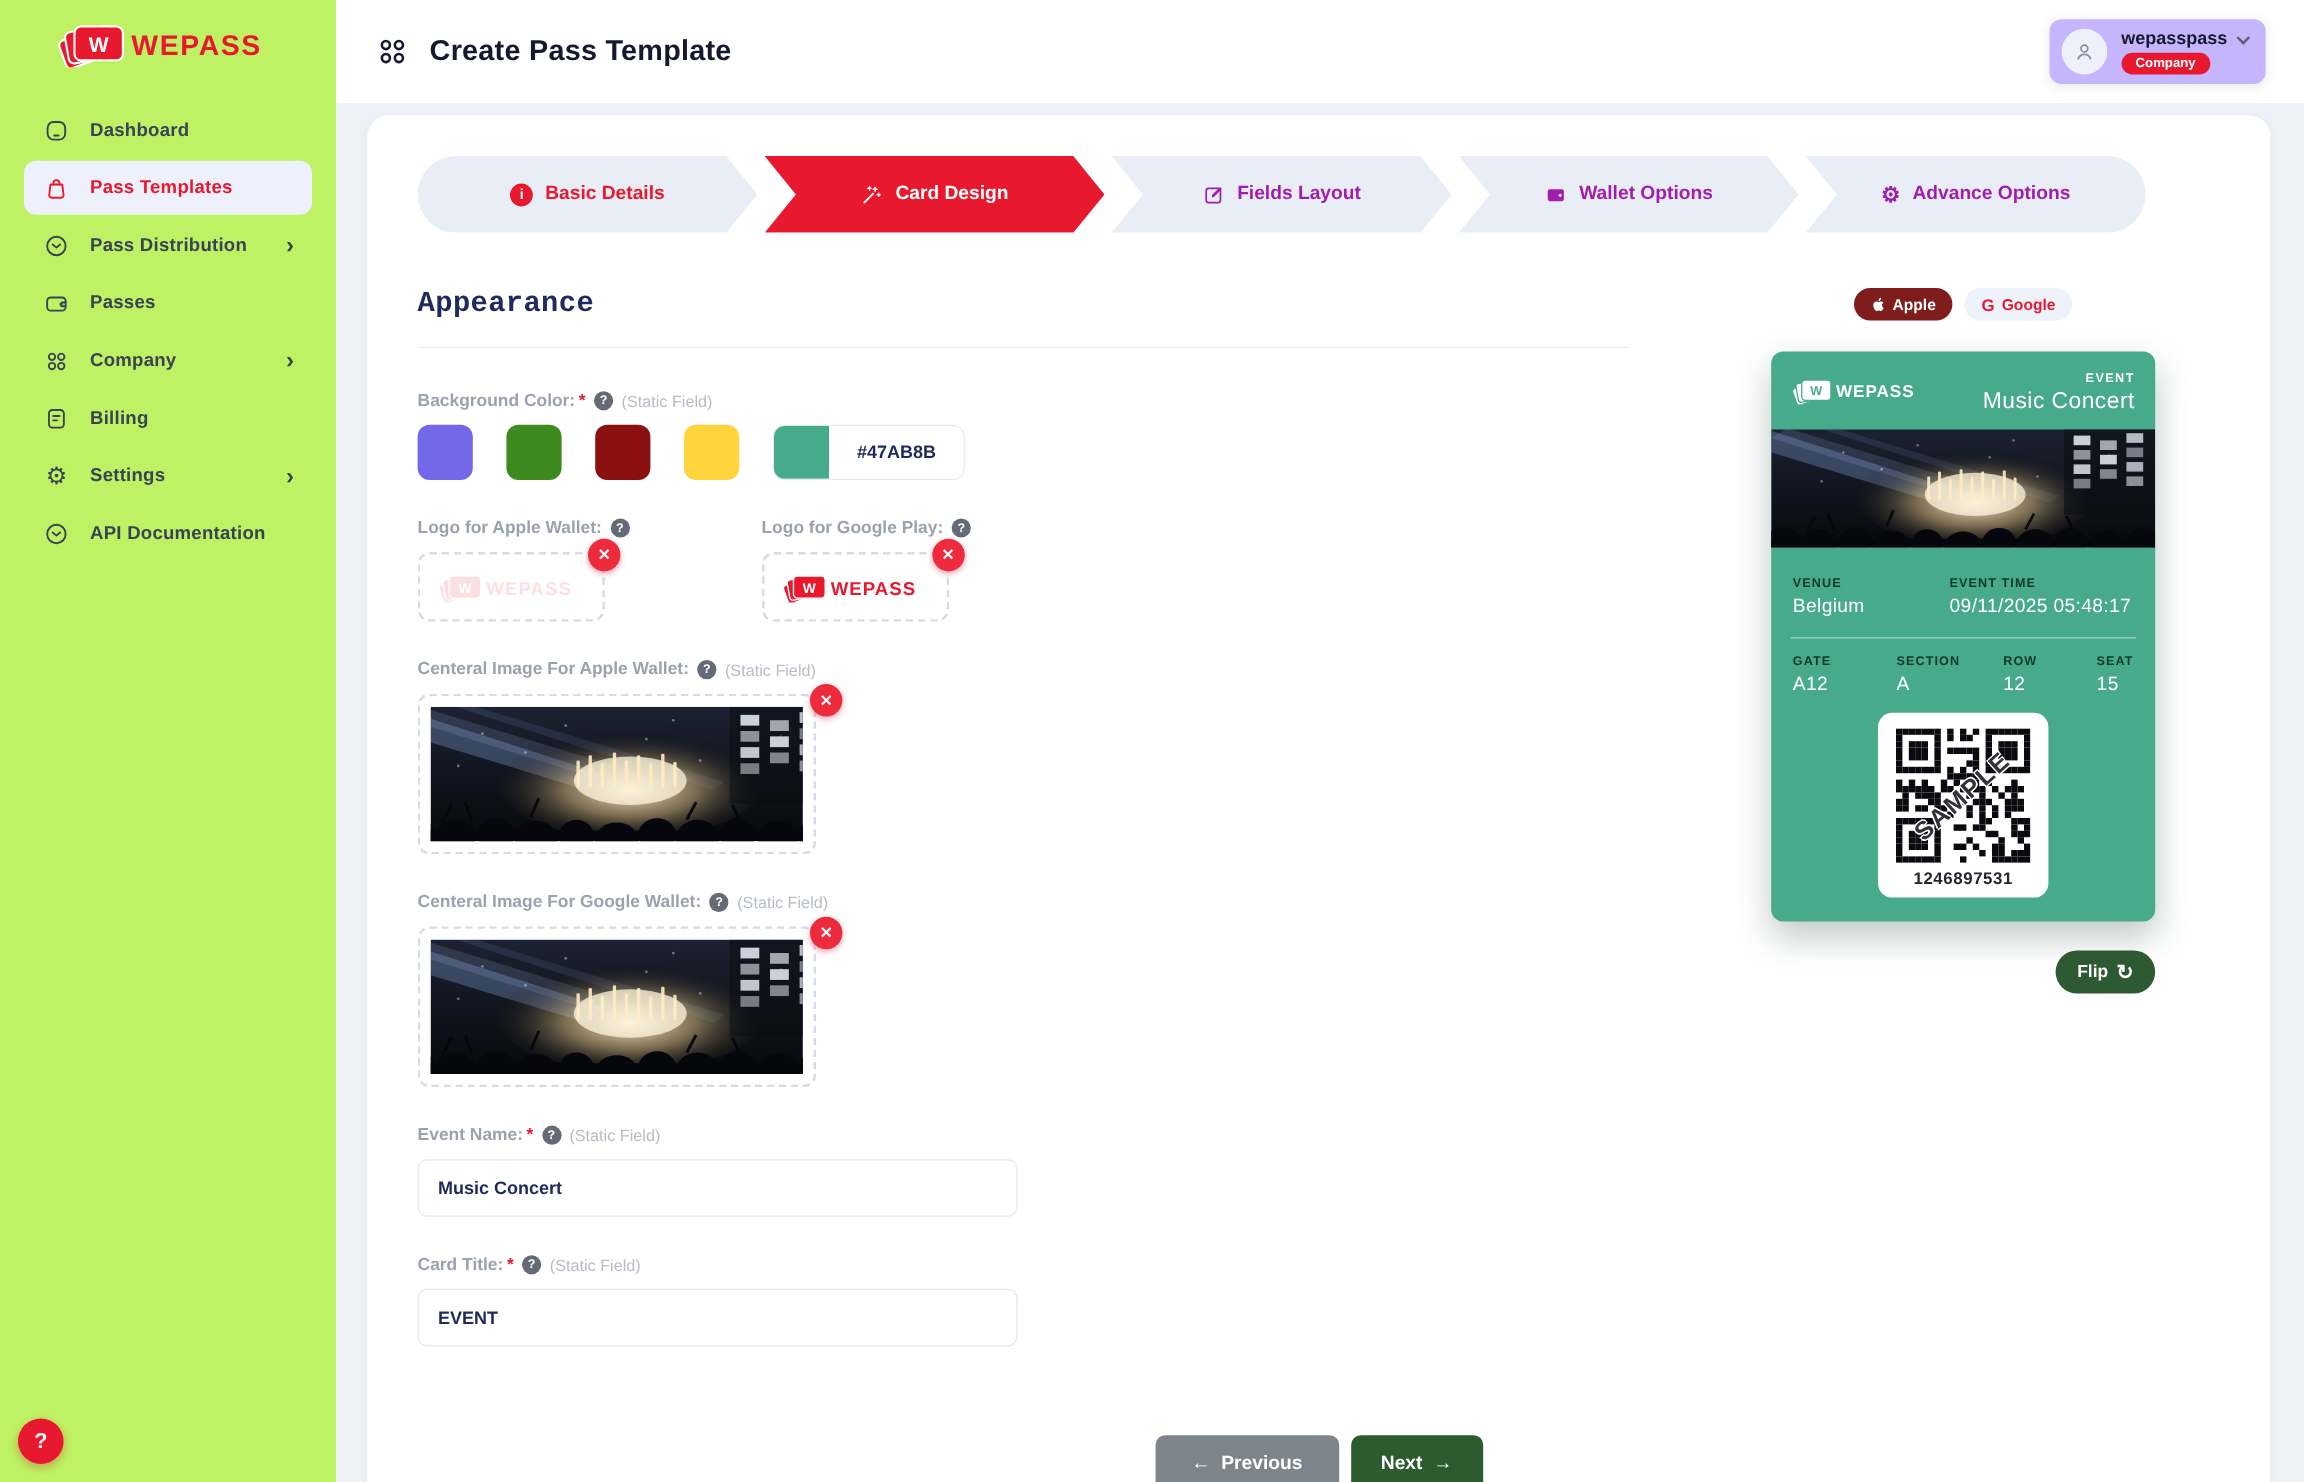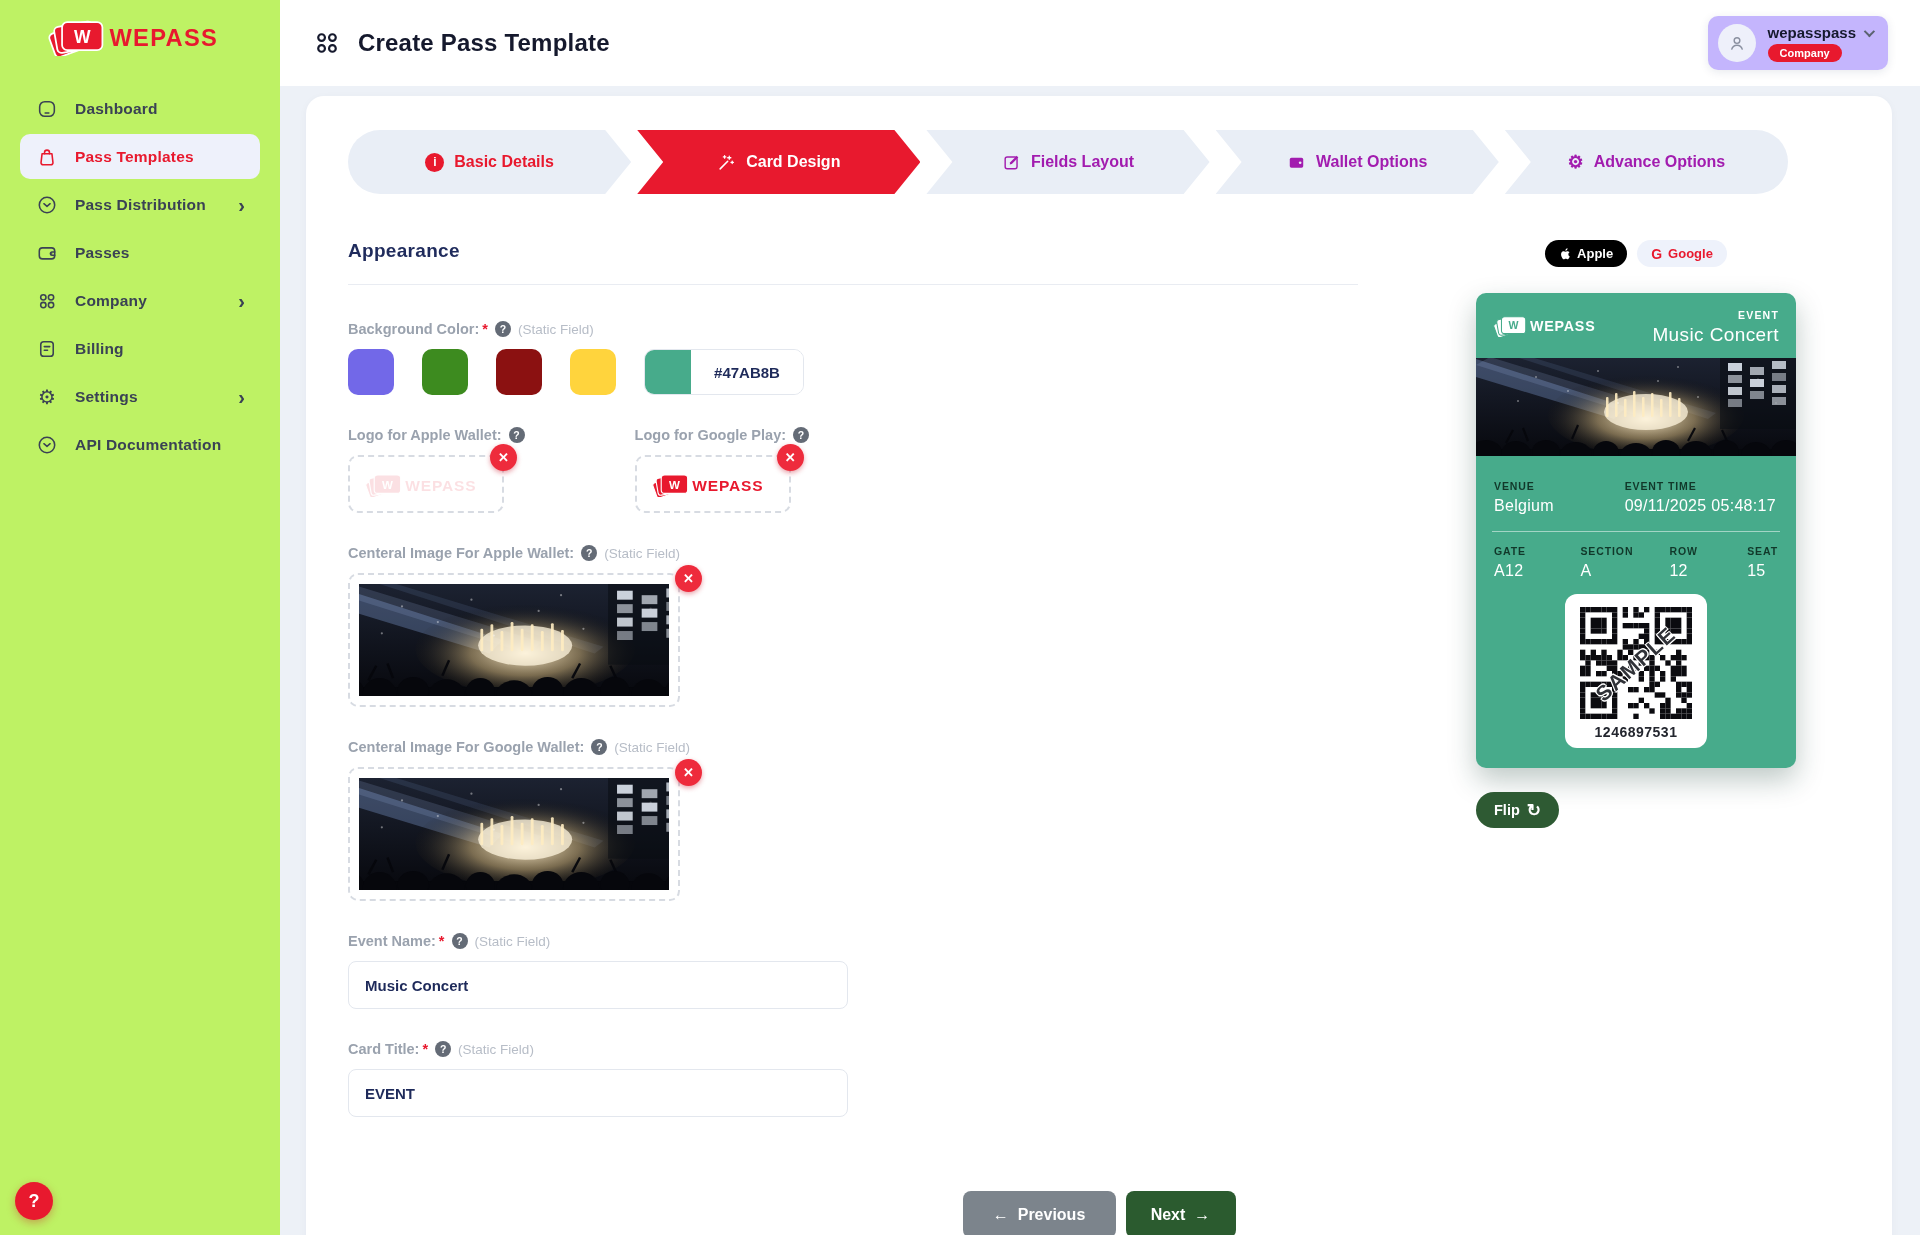--- a/index.html
+++ b/index.html
@@ -50,21 +50,21 @@
   .step.completed { color:#e8192e; }
   .step.active { background:#e8192e; color:#fff; }
   .step svg { width:19px; height:19px; }
   .info-dot { width:19px; height:19px; border-radius:50%; background:#e8192e; color:#fff; font-size:12px; font-weight:800;
               display:inline-flex; align-items:center; justify-content:center; font-style:normal; }
   .step-gear { font-size:18px; line-height:1; }
 
   
   .panel-body { display:flex; margin-top:46px; }
   .form-col { width:1010px; flex-shrink:0; }
-  .section-title { font-size:19px; font-weight:800; color:#1f2b5c; letter-spacing:.3px; }
+  .section-title { font-size:24px; font-weight:800; color:#1f2b5c; letter-spacing:.3px;font-family:Liberation Mono, monospace; }
   .section-divider { border:none; border-top:1px solid #e9ecf2; margin:22px 0 36px; }
 
   .field { margin-bottom:32px; }
   .field-label { display:flex; align-items:center; gap:7px; color:#9aa2ae; font-size:14.5px; font-weight:600; margin-bottom:12px; }
   .req { color:#e8192e; font-weight:800; margin-left:-4px; }
   .qmark { width:16px; height:16px; border-radius:50%; background:#646b76; color:#fff; font-size:10.5px; font-weight:700;
            display:inline-flex; align-items:center; justify-content:center; cursor:pointer; flex-shrink:0; }
   .hint { color:#b7bdc7; font-weight:500; font-size:13.5px; }
 
   .swatch-row { display:flex; align-items:center; gap:28px; }
@@ -92,21 +92,21 @@
   .btn { border:none; border-radius:8px; height:47px; font-size:16px; font-weight:700; color:#fff; cursor:pointer;
          display:inline-flex; align-items:center; justify-content:center; gap:9px; font-family:"Liberation Sans", sans-serif; }
   .btn-prev { background:#7c848c; width:153px; }
   .btn-next { background:#2b5b2f; width:110px; }
 
   
   .preview-col { width:320px; margin-left:118px; flex-shrink:0; }
   .toggle-row { display:flex; justify-content:center; gap:10px; margin-bottom:26px; }
   .pill { height:27px; border-radius:14px; display:inline-flex; align-items:center; gap:6px; padding:0 14px; font-size:13px;
           font-weight:700; cursor:pointer; border:none; font-family:"Liberation Sans", sans-serif; }
-  .pill-apple { background:#000000; color:#fff; }
+  .pill-apple { background:#7f1d1d; color:#fff; }
   .pill-google { background:#eef2fb; color:#e8192e; }
   .g-letter { font-weight:800; font-size:14px; }
 
   .pass-card { border-radius:10px; box-shadow:0 12px 28px rgba(20,60,50,.28); overflow:hidden; color:#fff; }
   .pass-head { display:flex; justify-content:space-between; align-items:flex-start; padding:16px 17px 12px; }
   .pass-head svg.pass-logo { width:112px; margin-top:4px; }
   .ph-right { text-align:right; }
   .ph-label { font-size:10.5px; font-weight:700; letter-spacing:1.2px; }
   .ph-name { font-size:19px; font-weight:500; letter-spacing:.4px; margin-top:3px; }
   .pass-card .concert-img { width:100%; height:98px; display:block; }
@@ -115,21 +115,21 @@
   .pi-col .pi-value { font-size:16px; font-weight:500; margin-top:5px; letter-spacing:.3px; }
   .pass-divider { border:none; border-top:1px solid rgba(255,255,255,.5); margin:12px 16px 0; }
   .pass-grid { display:flex; padding:13px 18px 0;gap:36px; }
   .pass-grid .pi-col { }
   .qr-wrap { display:flex; justify-content:center; padding:14px 0 20px; }
   .qr-box { background:#fff; border-radius:12px; padding:13px 15px 8px; display:flex; flex-direction:column; align-items:center; position:relative; }
   .qr-stamp { position:absolute; top:58px; left:50%; transform:translateX(-50%) rotate(-42deg); font-size:21px; font-weight:800;
               color:#303238; letter-spacing:2px;
               text-shadow:-1px -1px 0 #fff, 1px -1px 0 #fff, -1px 1px 0 #fff, 1px 1px 0 #fff; }
   .qr-number { font-size:14px; font-weight:600; color:#23262e; letter-spacing:.5px; margin-top:5px; }
-  .flip-row { display:flex; justify-content:flex-start; margin-top:24px; }
+  .flip-row { display:flex; justify-content:flex-end; margin-top:24px; }
   .flip-btn { background:#2e5a33; color:#fff; border:none; border-radius:19px; height:36px; padding:0 18px; font-size:14.5px;
               font-weight:700; display:inline-flex; align-items:center; gap:7px; cursor:pointer; font-family:"Liberation Sans", sans-serif; }
   .flip-ic { font-size:17px; font-weight:800; line-height:1; }
   .help-fab { position:fixed; left:15px; bottom:15px; width:38px; height:38px; border-radius:50%; background:#e8192e; color:#fff;
               font-size:18px; font-weight:800; border:none; display:flex; align-items:center; justify-content:center; cursor:pointer;
               box-shadow:0 3px 8px rgba(200,20,40,.35); z-index:9; }
 
   .logo-red { color:#e8192e; --wp-contrast:#ffffff; }
   .logo-faded { color:#e8192e; --wp-contrast:#ffffff; opacity:.13; }
   .logo-white { color:#ffffff; --wp-contrast:#47ab8b; }

